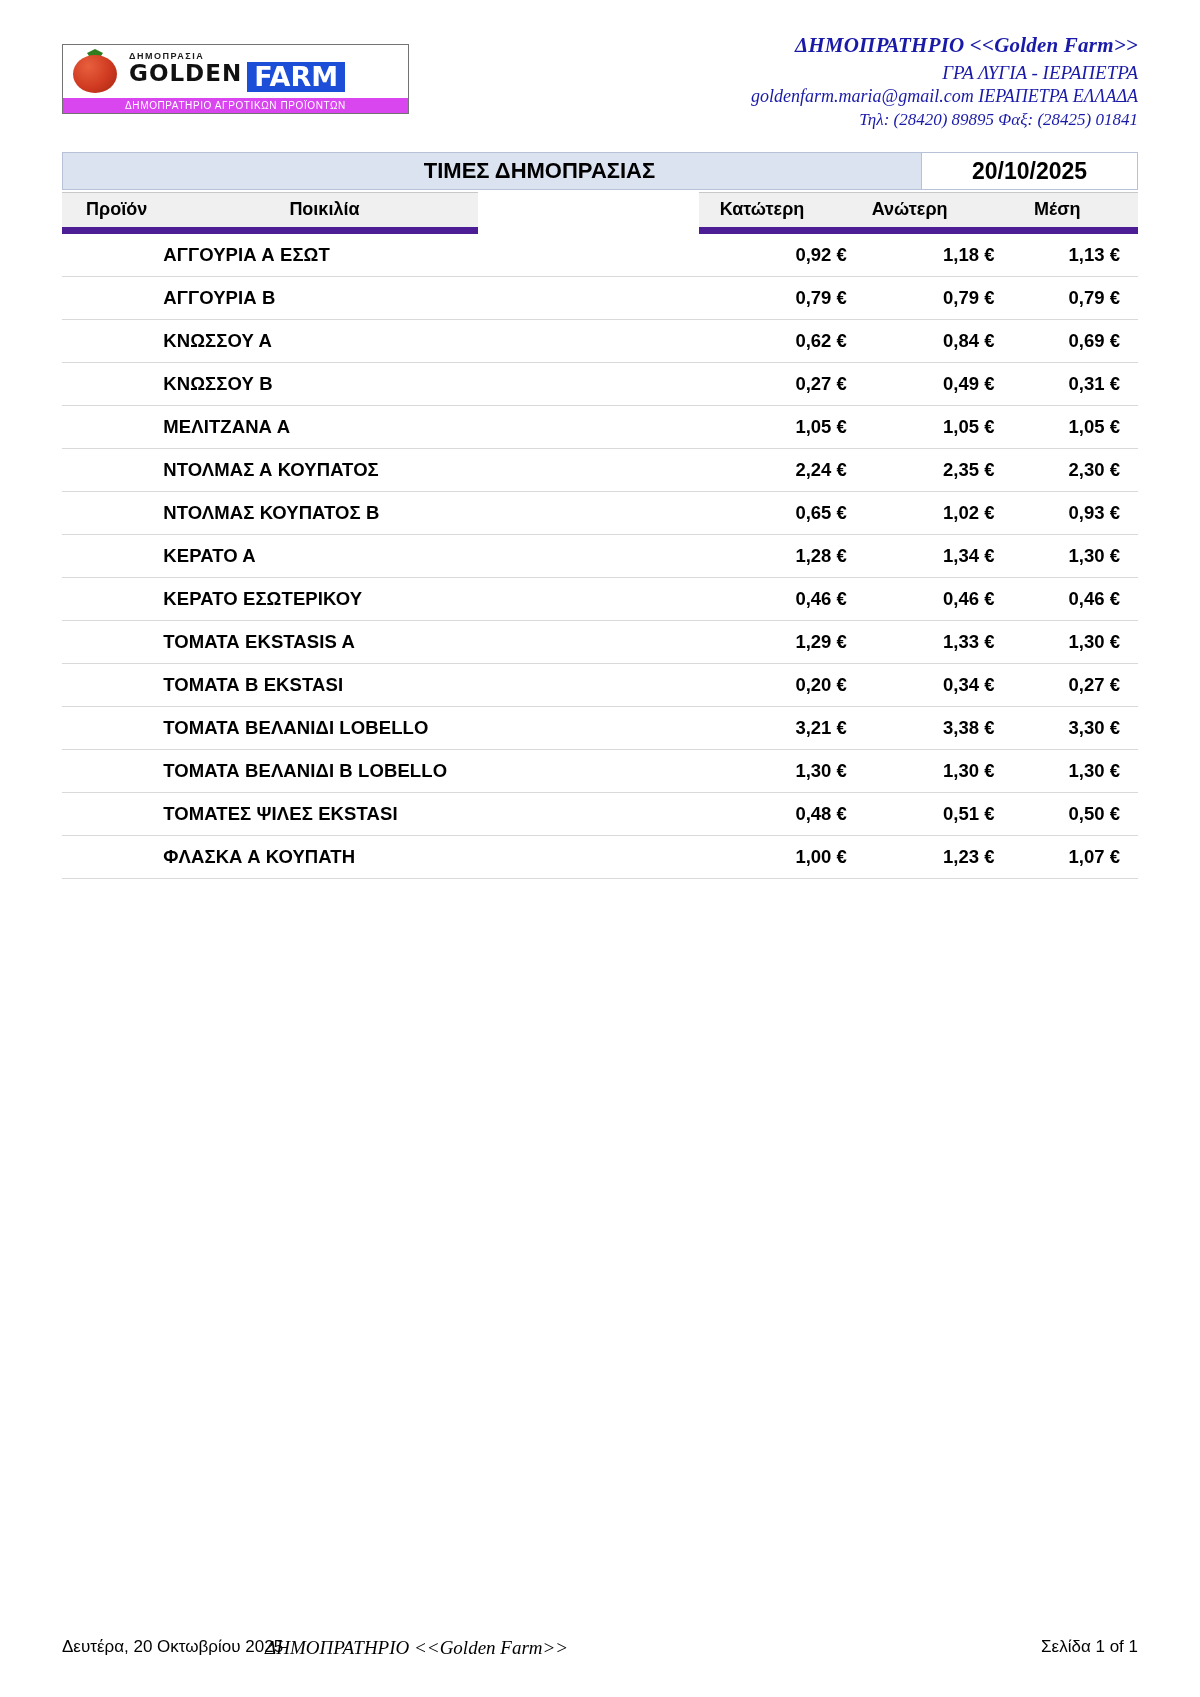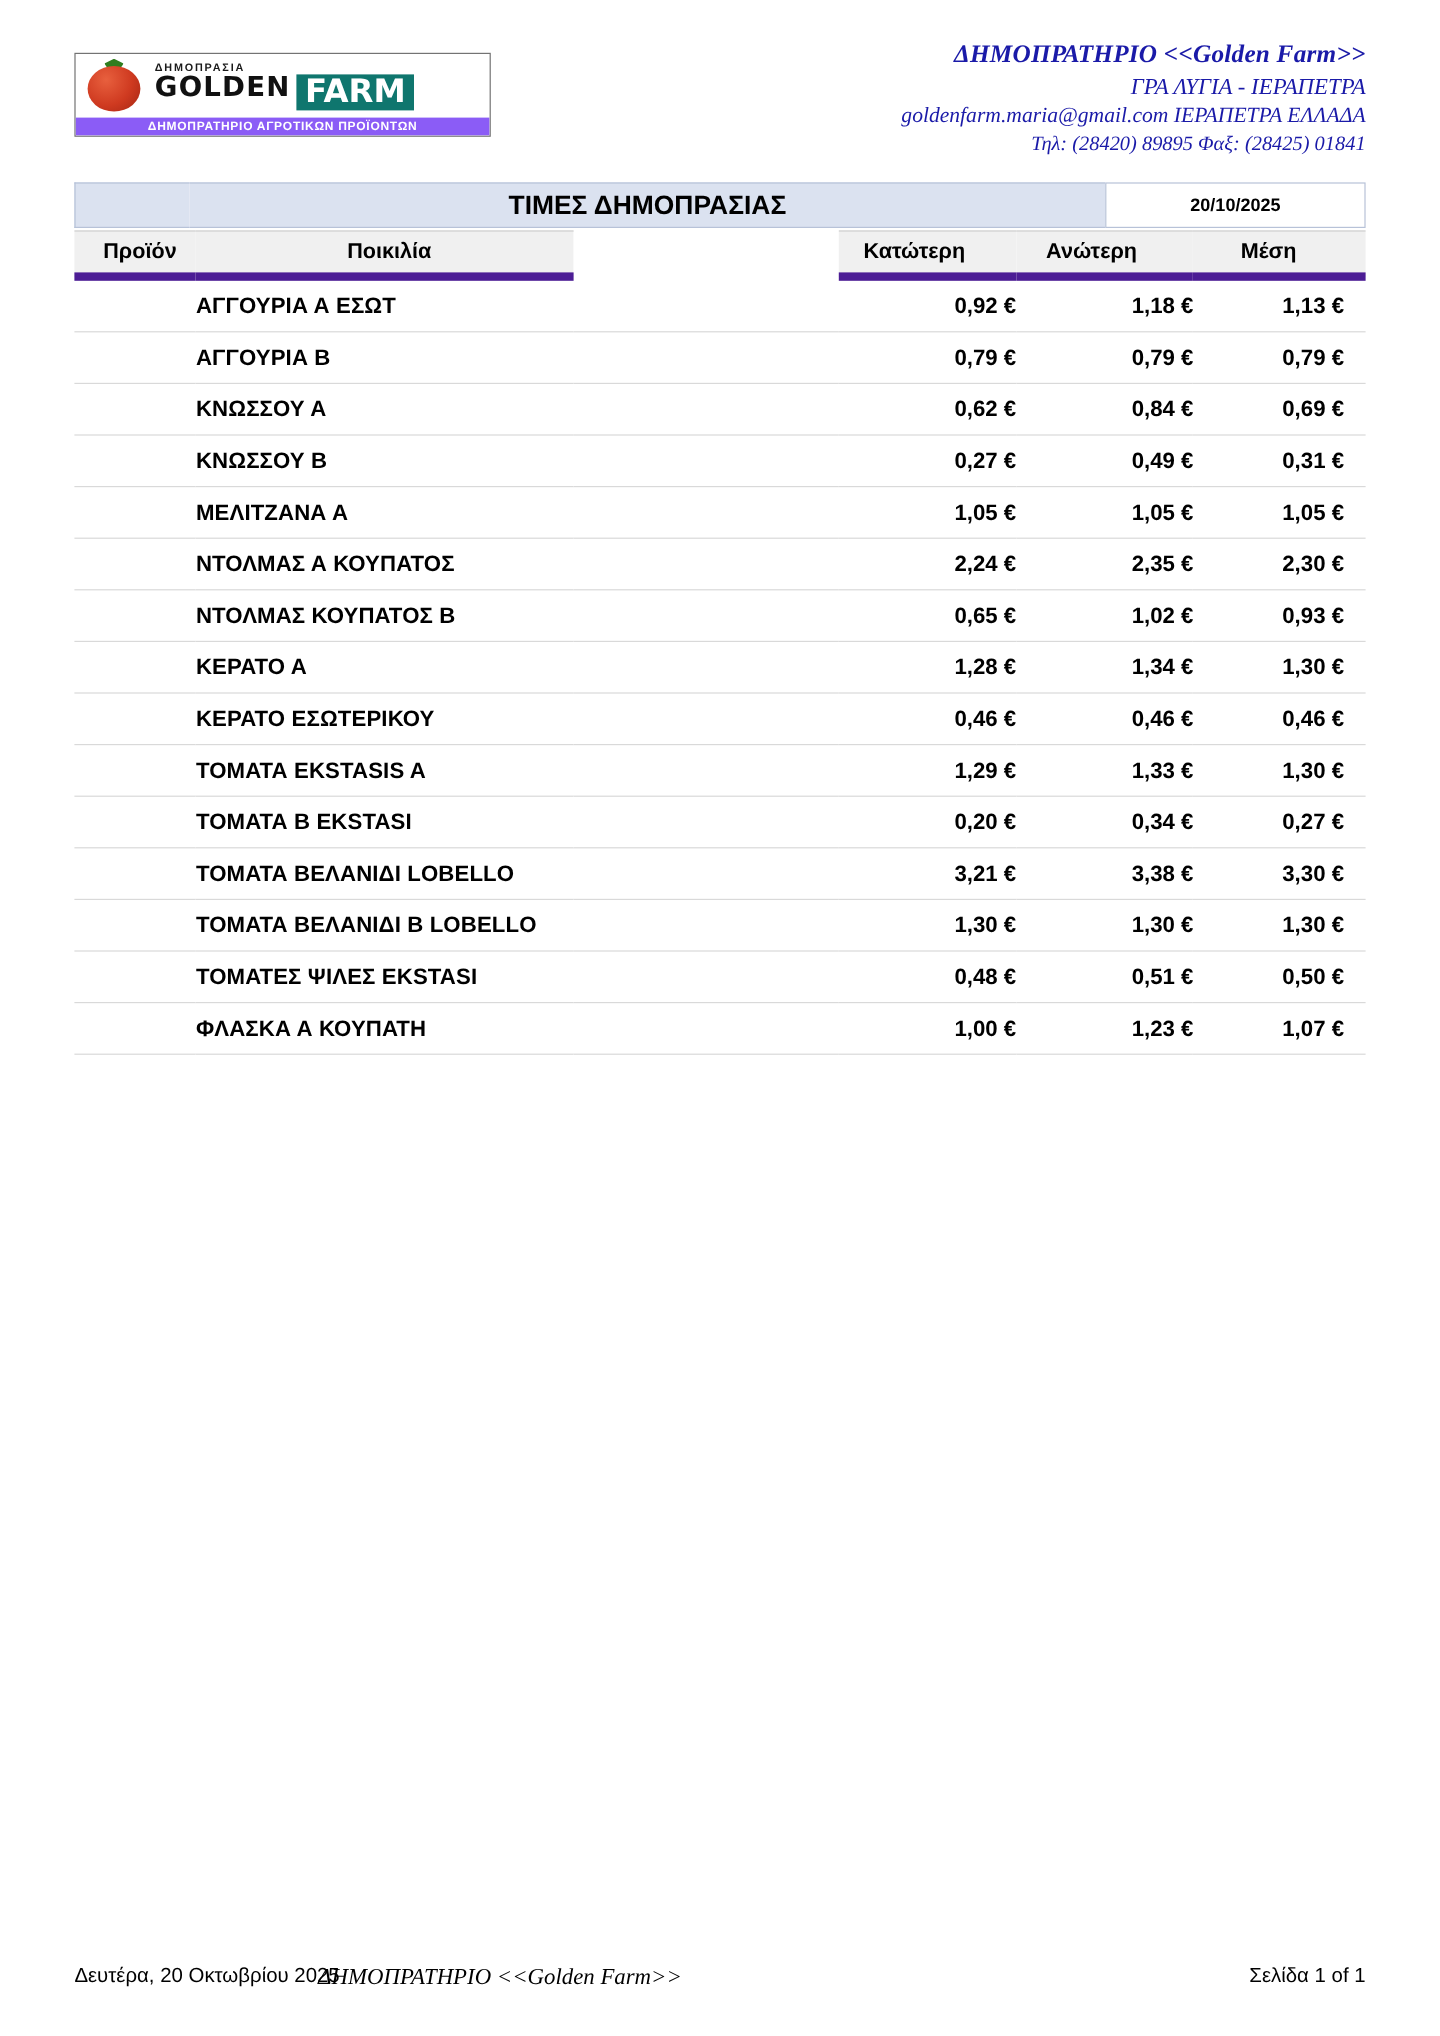--- a/index.html
+++ b/index.html
@@ -90,30 +90,30 @@
   .logo-golden {
     font-size: 23px;
     letter-spacing: 1px;
     color: #111111;
     font-family: "DejaVu Sans", sans-serif;
   }
   .logo-farm {
     font-size: 27px;
     letter-spacing: 0px;
     color: #ffffff;
-    background: #0f766e;
+    background: #1d4ed8;
     padding: 1px 7px 2px 7px;
     margin-left: 5px;
     font-family: "DejaVu Sans", sans-serif;
   }
   .logo-greenbar {
-    background: #8b5cf6;
+    background: #d946ef;
     color: #ffffff;
     font-size: 10px;
-    font-weight: bold;
+    font-weight: normal;
     letter-spacing: 0.6px;
     text-align: center;
     padding: 2px 0 2px 0;
     margin-top: 1px;
   }
   .header-right {
     text-align: right;
     font-family: "Liberation Serif", serif;
     font-style: italic;
     line-height: 1.32;
@@ -164,21 +164,21 @@
     font-weight: bold;
     color: #000000;
   }
   .titlebar .date {
     width: 215px;
     background: #ffffff;
     border: 1px solid #b7c2d8;
     display: flex;
     align-items: center;
     justify-content: center;
-    font-size: 15px;
+    font-size: 23px;
     font-weight: bold;
   }
 
   
   table.prices {
     width: 100%;
     border-collapse: collapse;
     margin-top: 2px;
   }
   table.prices thead th {

